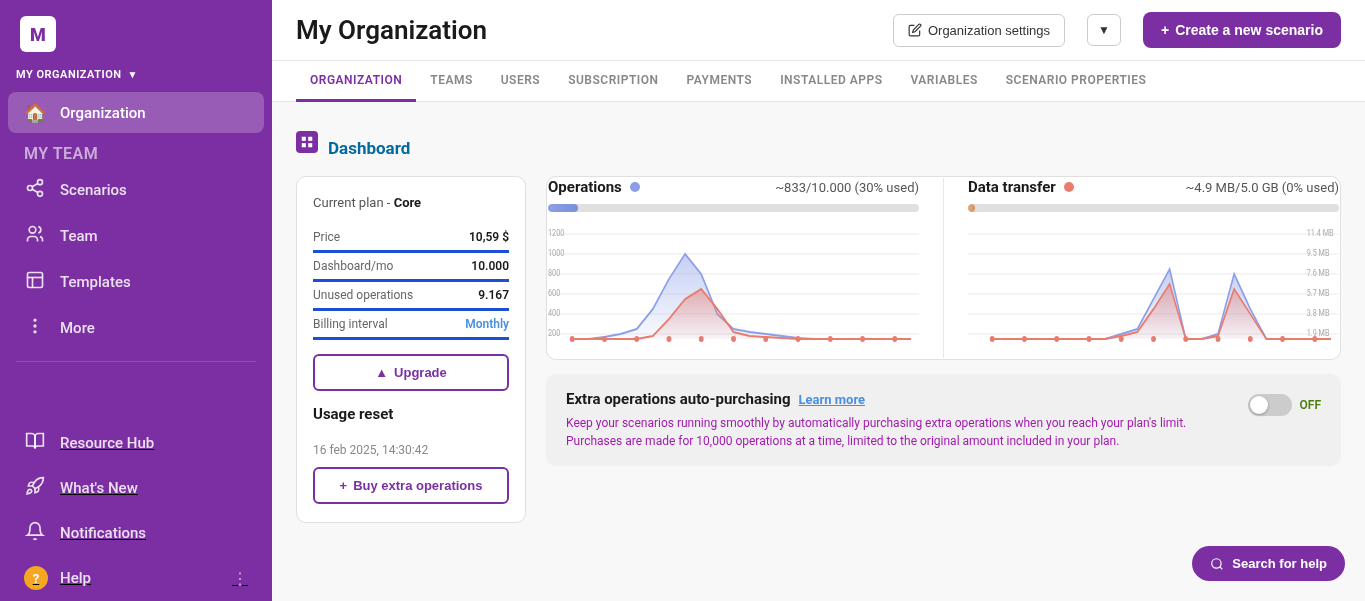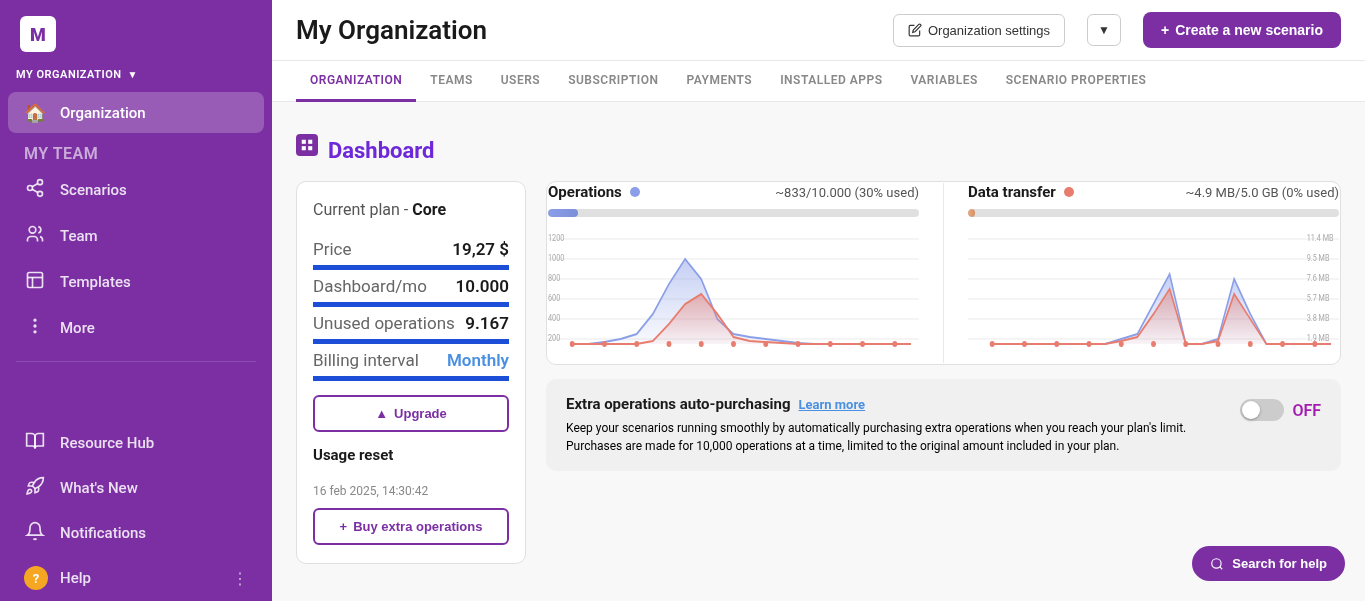--- a/index.html
+++ b/index.html
@@ -72,20 +72,21 @@
       text-transform: uppercase;
       letter-spacing: 0.5px;
     }
     .sidebar-divider {
       height: 1px;
       background: rgba(255,255,255,0.15);
       margin: 10px 16px;
     }
     .sidebar-bottom {
       margin-top: auto;
+      text-decoration: underline;
     }
     .help-item {
       display: flex;
       align-items: center;
       gap: 12px;
       padding: 10px 16px;
       cursor: pointer;
       color: rgba(255,255,255,0.85);
       font-size: 15px;
       font-weight: 500;
@@ -211,56 +212,56 @@
     .dashboard-icon {
       width: 22px;
       height: 22px;
       background: #7b2fa3;
       border-radius: 4px;
       display: flex;
       align-items: center;
       justify-content: center;
     }
     .dashboard-title {
-      font-size: 22px;
+      font-size: 17px;
       font-weight: 700;
-      color: #6d28d9;
+      color: #0369a1;
       margin-top: 12px;
     }
 
     .dashboard-grid {
       display: flex;
       gap: 20px;
     }
 
     
     .plan-card {
       width: 230px;
       min-width: 230px;
       background: #fff;
       border: 1px solid #e0e0e0;
       border-radius: 10px;
       padding: 18px 16px;
       display: flex;
       flex-direction: column;
     }
     .plan-label {
-      font-size: 16px;
+      font-size: 13px;
       color: #555;
       margin-bottom: 14px;
     }
     .plan-label strong { color: #1a1a1a; }
     .plan-row {
       display: flex;
       justify-content: space-between;
       align-items: center;
       padding: 6px 0;
-      font-size: 17px;
+      font-size: 12px;
       color: #666;
-      border-bottom: 5px solid #1d4ed8;
+      border-bottom: 3px solid #1d4ed8;
     }
     .plan-row:last-of-type { border-bottom: none; }
     .plan-row .val { font-weight: 600; color: #1a1a1a; }
     .plan-row .val-blue { color: #4a90e2; font-weight: 600; }
     .upgrade-btn {
       margin-top: 14px;
       padding: 9px;
       border: 2px solid #7b2fa3;
       border-radius: 6px;
       background: #fff;
@@ -369,21 +370,21 @@
     .extra-ops-title {
       font-size: 15px;
       font-weight: 700;
       color: #1a1a1a;
       margin-bottom: 6px;
       display: flex;
       align-items: center;
       gap: 8px;
     }
     .learn-more-link { color: #4a90e2; font-size: 13px; cursor: pointer; text-decoration: underline; }
-    .extra-ops-desc { font-size: 12px; color: #000000; line-height: 1.5; }
+    .extra-ops-desc { font-size: 12px; color: #a21caf; line-height: 1.5; }
     .toggle-wrap {
       display: flex;
       align-items: center;
       gap: 8px;
       margin-top: 4px;
     }
     .toggle-track {
       width: 44px;
       height: 22px;
       background: #ccc;
@@ -394,21 +395,21 @@
     .toggle-thumb {
       width: 18px;
       height: 18px;
       background: #fff;
       border-radius: 50%;
       position: absolute;
       top: 2px;
       left: 2px;
       box-shadow: 0 1px 3px rgba(0,0,0,0.3);
     }
-    .toggle-label { font-size: 16px; color: #a21caf; font-weight: 600; text-align: center; }
+    .toggle-label { font-size: 12px; color: #4d7c0f; font-weight: 600; text-align: center; }
 
     .search-help-btn {
       position: fixed;
       bottom: 20px;
       right: 20px;
       background: #7b2fa3;
       color: white;
       border: none;
       border-radius: 24px;
       padding: 10px 18px;
@@ -583,21 +584,21 @@
     </div>
 
     <div class="dashboard-grid">
 
       <div class="plan-card">
         <div class="plan-label">
           <span>Current plan - </span><strong>Core</strong>
         </div>
         <div class="plan-row">
           <span>Price</span>
-          <span class="val">19,27 $</span>
+          <span class="val">10,59 $</span>
         </div>
         <div class="plan-row">
           <span>Dashboard/mo</span>
           <span class="val">10.000</span>
         </div>
         <div class="plan-row">
           <span>Unused operations</span>
           <span class="val">9.167</span>
         </div>
         <div class="plan-row">

